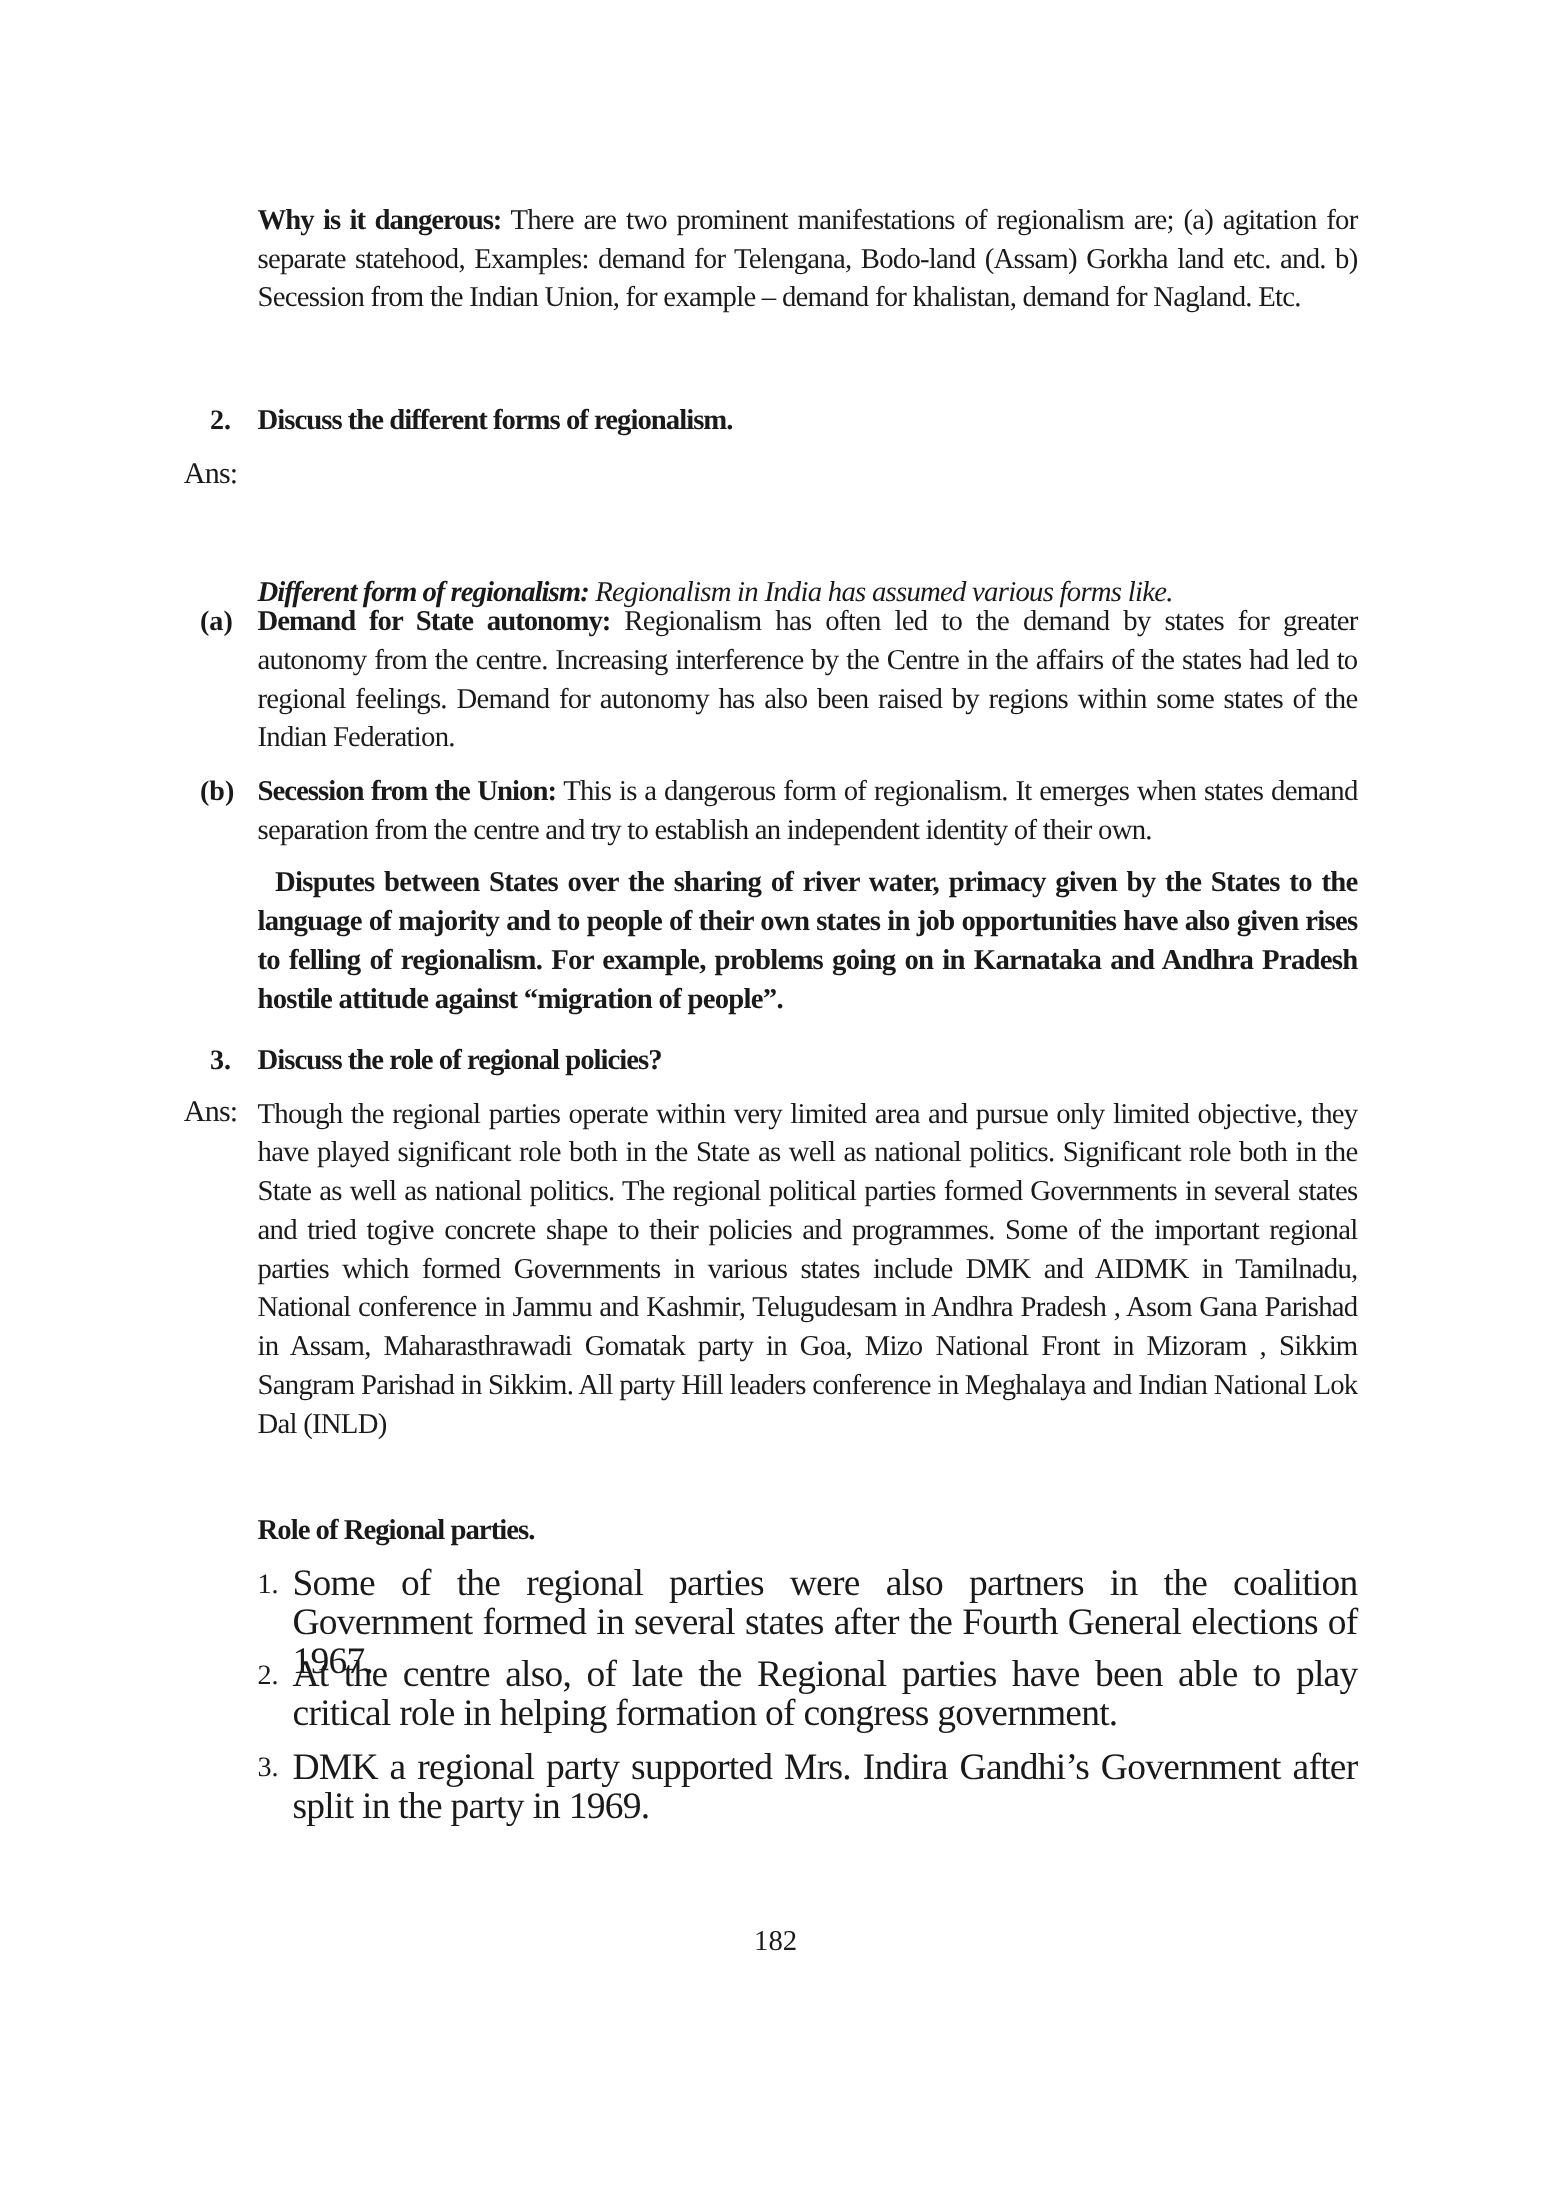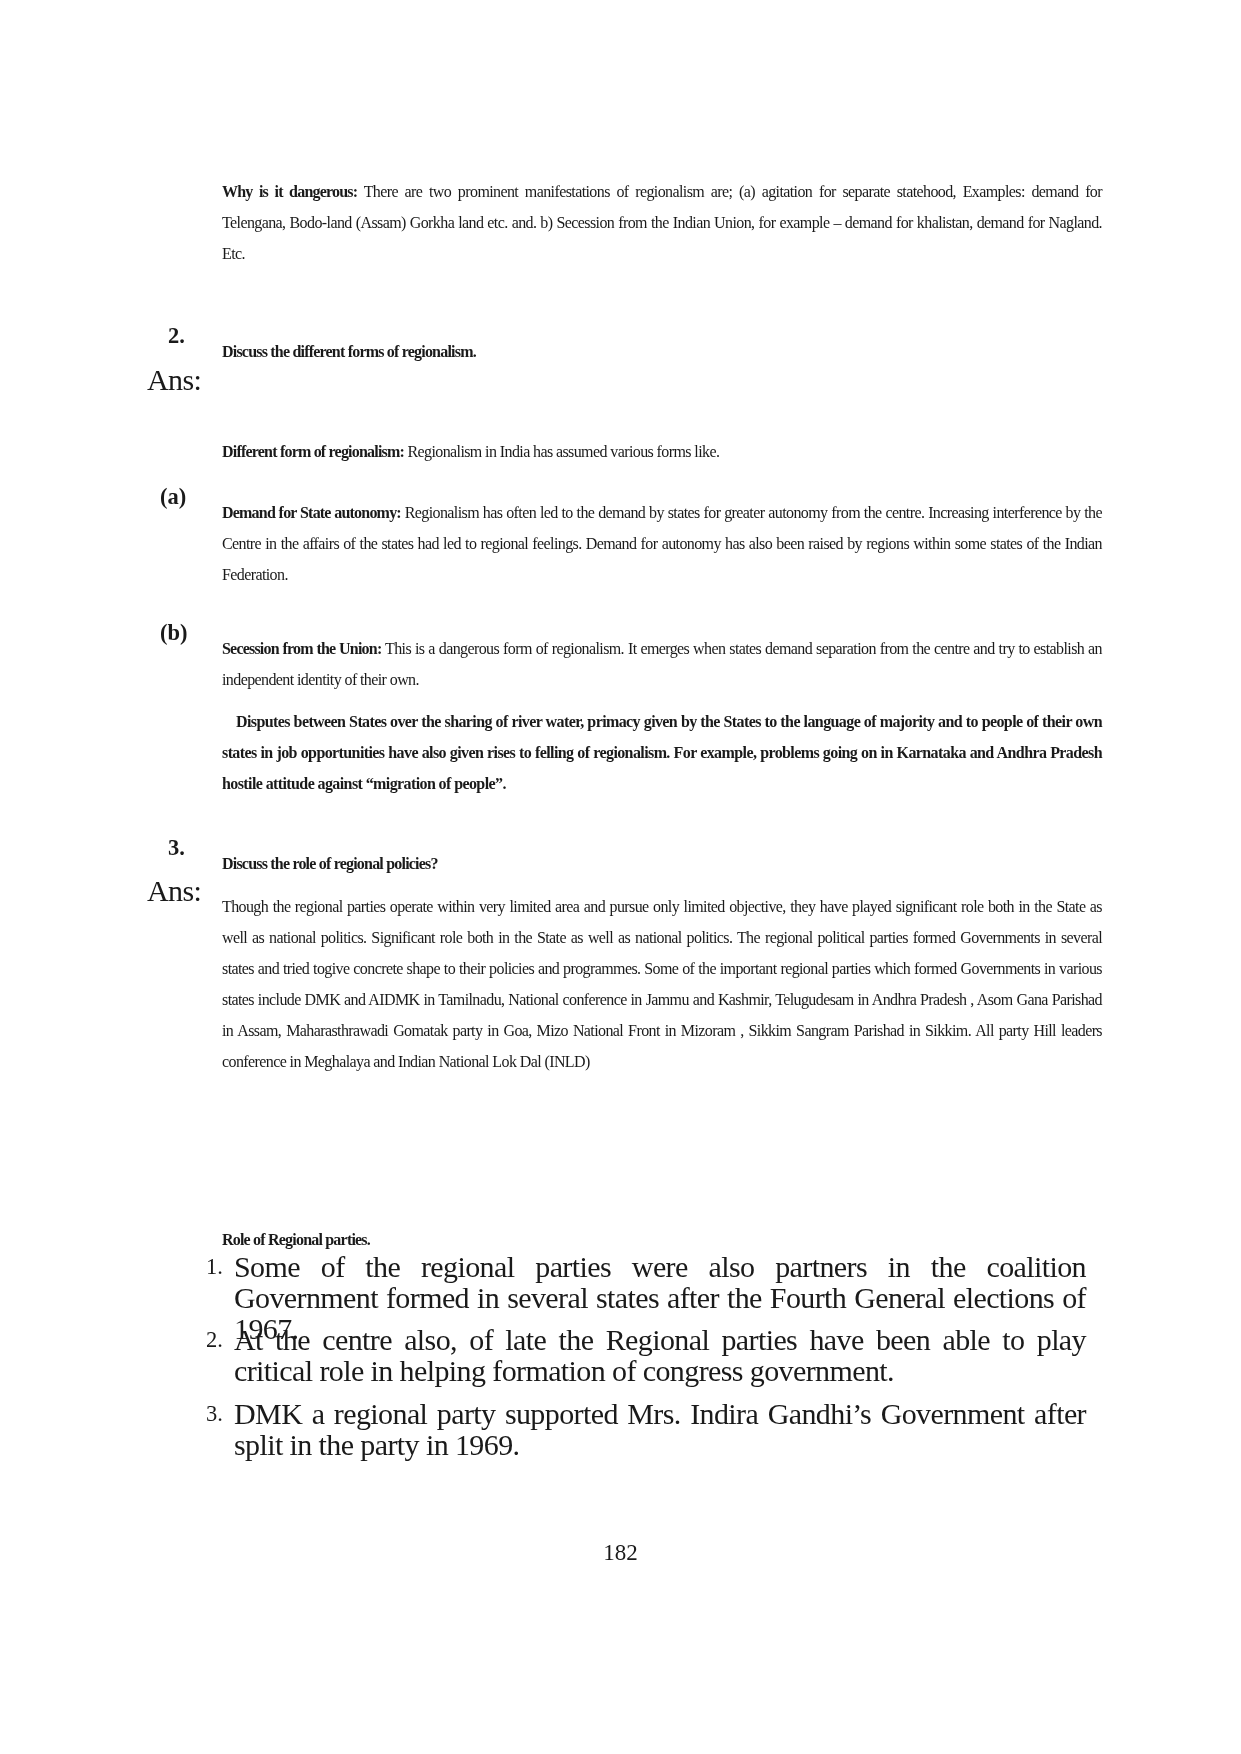--- a/index.html
+++ b/index.html
@@ -4,45 +4,45 @@
 <style>
   html, body { margin: 0; padding: 0; background: #ffffff; }
   body {
     width: 1241px; height: 1754px; position: relative; overflow: hidden;
     font-family: "Liberation Serif", "DejaVu Serif", serif;
     color: #1a1a1a;
   }
   .page { position: absolute; left: 0; top: 0; width: 1241px; height: 1754px; }
   .p {
     position: absolute; left: 206px; width: 880px;
-    font-size: 16px; line-height: 31px; letter-spacing: -0.6px;
-    text-align: justify; margin: 16px;
+    font-size: 23px; line-height: 31px; letter-spacing: -0.6px;
+    text-align: justify; margin: 0;
   }
   .b { font-weight: bold; letter-spacing: -0.8px; }
   .qnum { position: absolute; left: 168px; font-size: 22.5px; line-height: 31px; font-weight: bold; }
-  .ans { position: absolute; left: 147px; font-size: 30px; line-height: 31px; letter-spacing: -0.6px; }
+  .ans { position: absolute; left: 147px; font-size: 24px; line-height: 31px; letter-spacing: -0.6px; }
   .lbl { position: absolute; left: 160px; font-size: 22.5px; line-height: 31px; font-weight: bold; }
   .li-num { position: absolute; left: 206px; font-size: 22.5px; line-height: 31px; }
   .li { position: absolute; left: 234px; width: 852px; font-size: 30px; line-height: 31px; letter-spacing: -0.6px; text-align: justify; margin: 0; }
   .pagenum { position: absolute; left: 0; width: 1241px; top: 1540px; text-align: center; font-size: 23px; }
   .indent { text-indent: 14px; font-weight: bold; }
 </style>
 </head>
 <body>
 
 <div class="page">
 
   <p class="p" style="top:160px;"><span class="b">Why is it dangerous:</span><span> There are two prominent manifestations of regionalism are; (a) agitation for separate statehood, Examples: demand for Telengana, Bodo-land (Assam) Gorkha land etc. and. b)  Secession from the Indian Union, for example – demand for khalistan,  demand for Nagland. Etc.</span></p>
 
   <span class="qnum" style="top:320px;">2.</span>
   <p class="p b" style="top:320px;">Discuss the different forms of regionalism.</p>
 
   <span class="ans" style="top:364px;">Ans:</span>
 
-  <p class="p" style="top:420px;"><span class="b">Different form of regionalism:</span><span> Regionalism in India has assumed various forms like.</span></p>
+  <p class="p" style="top:458px;font-style:italic;"><span class="b">Different form of regionalism:</span><span> Regionalism in India has assumed various forms like.</span></p>
 
   <span class="lbl" style="top:481px;">(a)</span>
   <p class="p" style="top:481px;"><span class="b">Demand for State autonomy:</span><span>  Regionalism has often led to the demand by states for greater autonomy from the centre.  Increasing interference by the Centre in the affairs of the states had led to regional feelings.  Demand for autonomy has also been raised by regions within some states of the Indian Federation.</span></p>
 
   <span class="lbl" style="top:617px;">(b)</span>
   <p class="p" style="top:617px;"><span class="b">Secession from the Union:</span><span> This is a dangerous form of regionalism. It  emerges when states demand separation from the centre and try to establish an independent identity of their own.</span></p>
 
   <p class="p indent" style="top:690px;">Disputes between States over the sharing of river water, primacy given by the States to the language of majority and to people of their own states in job opportunities have also given rises to felling of regionalism. For example, problems going  on in Karnataka and Andhra Pradesh hostile attitude against “migration of people”.</p>
 
   <span class="qnum" style="top:832px;">3.</span>

